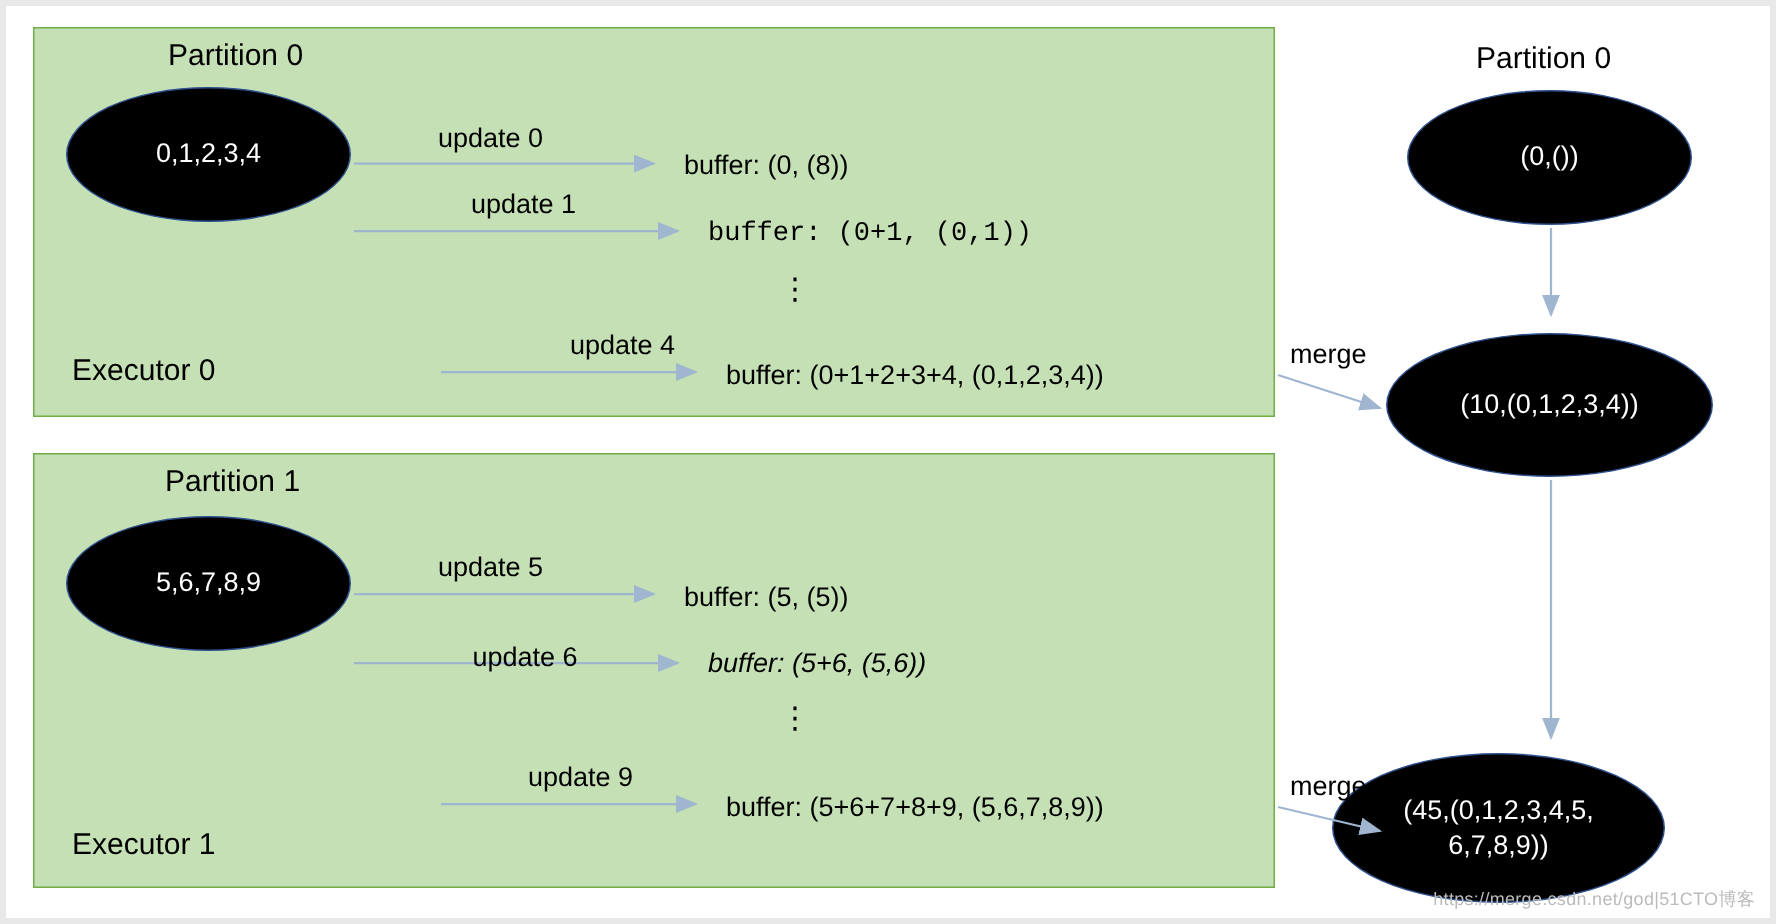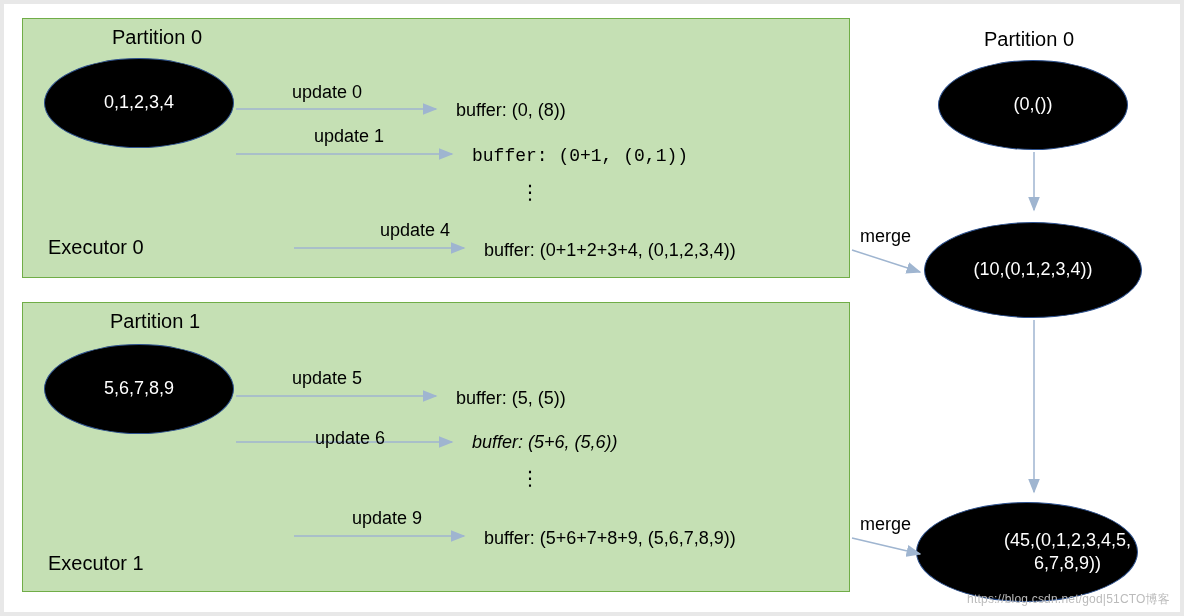--- a/index.html
+++ b/index.html
@@ -143,23 +143,23 @@
 
 <svg class="arrow" style="left:848px; top:244px;" width="78" height="34">
   <line x1="0" y1="2" x2="68" y2="24" stroke="#9fb5d0" stroke-width="1.5" marker-end="url(#ah1)"></line>
 </svg>
 <div class="small-label" style="left:856px; top:222px;">merge</div>
 
 <svg class="arrow" style="left:1020px; top:316px;" width="20" height="182">
   <line x1="10" y1="0" x2="10" y2="172" stroke="#9fb5d0" stroke-width="1.5" marker-end="url(#ahv)"></line>
 </svg>
 
-<div class="ellipse" style="left:912px; top:498px; width:222px; height:100px; white-space:pre-line;justify-content:flex-end;">
+<div class="ellipse" style="left:884px; top:498px; width:222px; height:100px; white-space:pre-line;">
   <span style="white-space:pre-line;">(45,(0,1,2,3,4,5,
 6,7,8,9))</span>
 </div>
 
 <svg class="arrow" style="left:848px; top:532px;" width="78" height="30">
   <line x1="0" y1="2" x2="68" y2="18" stroke="#9fb5d0" stroke-width="1.5" marker-end="url(#ah1)"></line>
 </svg>
 <div class="small-label" style="left:856px; top:510px;">merge</div>
 
-<div class="watermark">https://blog.csdn.net/god|51CTO博客</div>
+<div class="watermark">https://merge.csdn.net/god|51CTO博客</div>
 
 </body></html>

